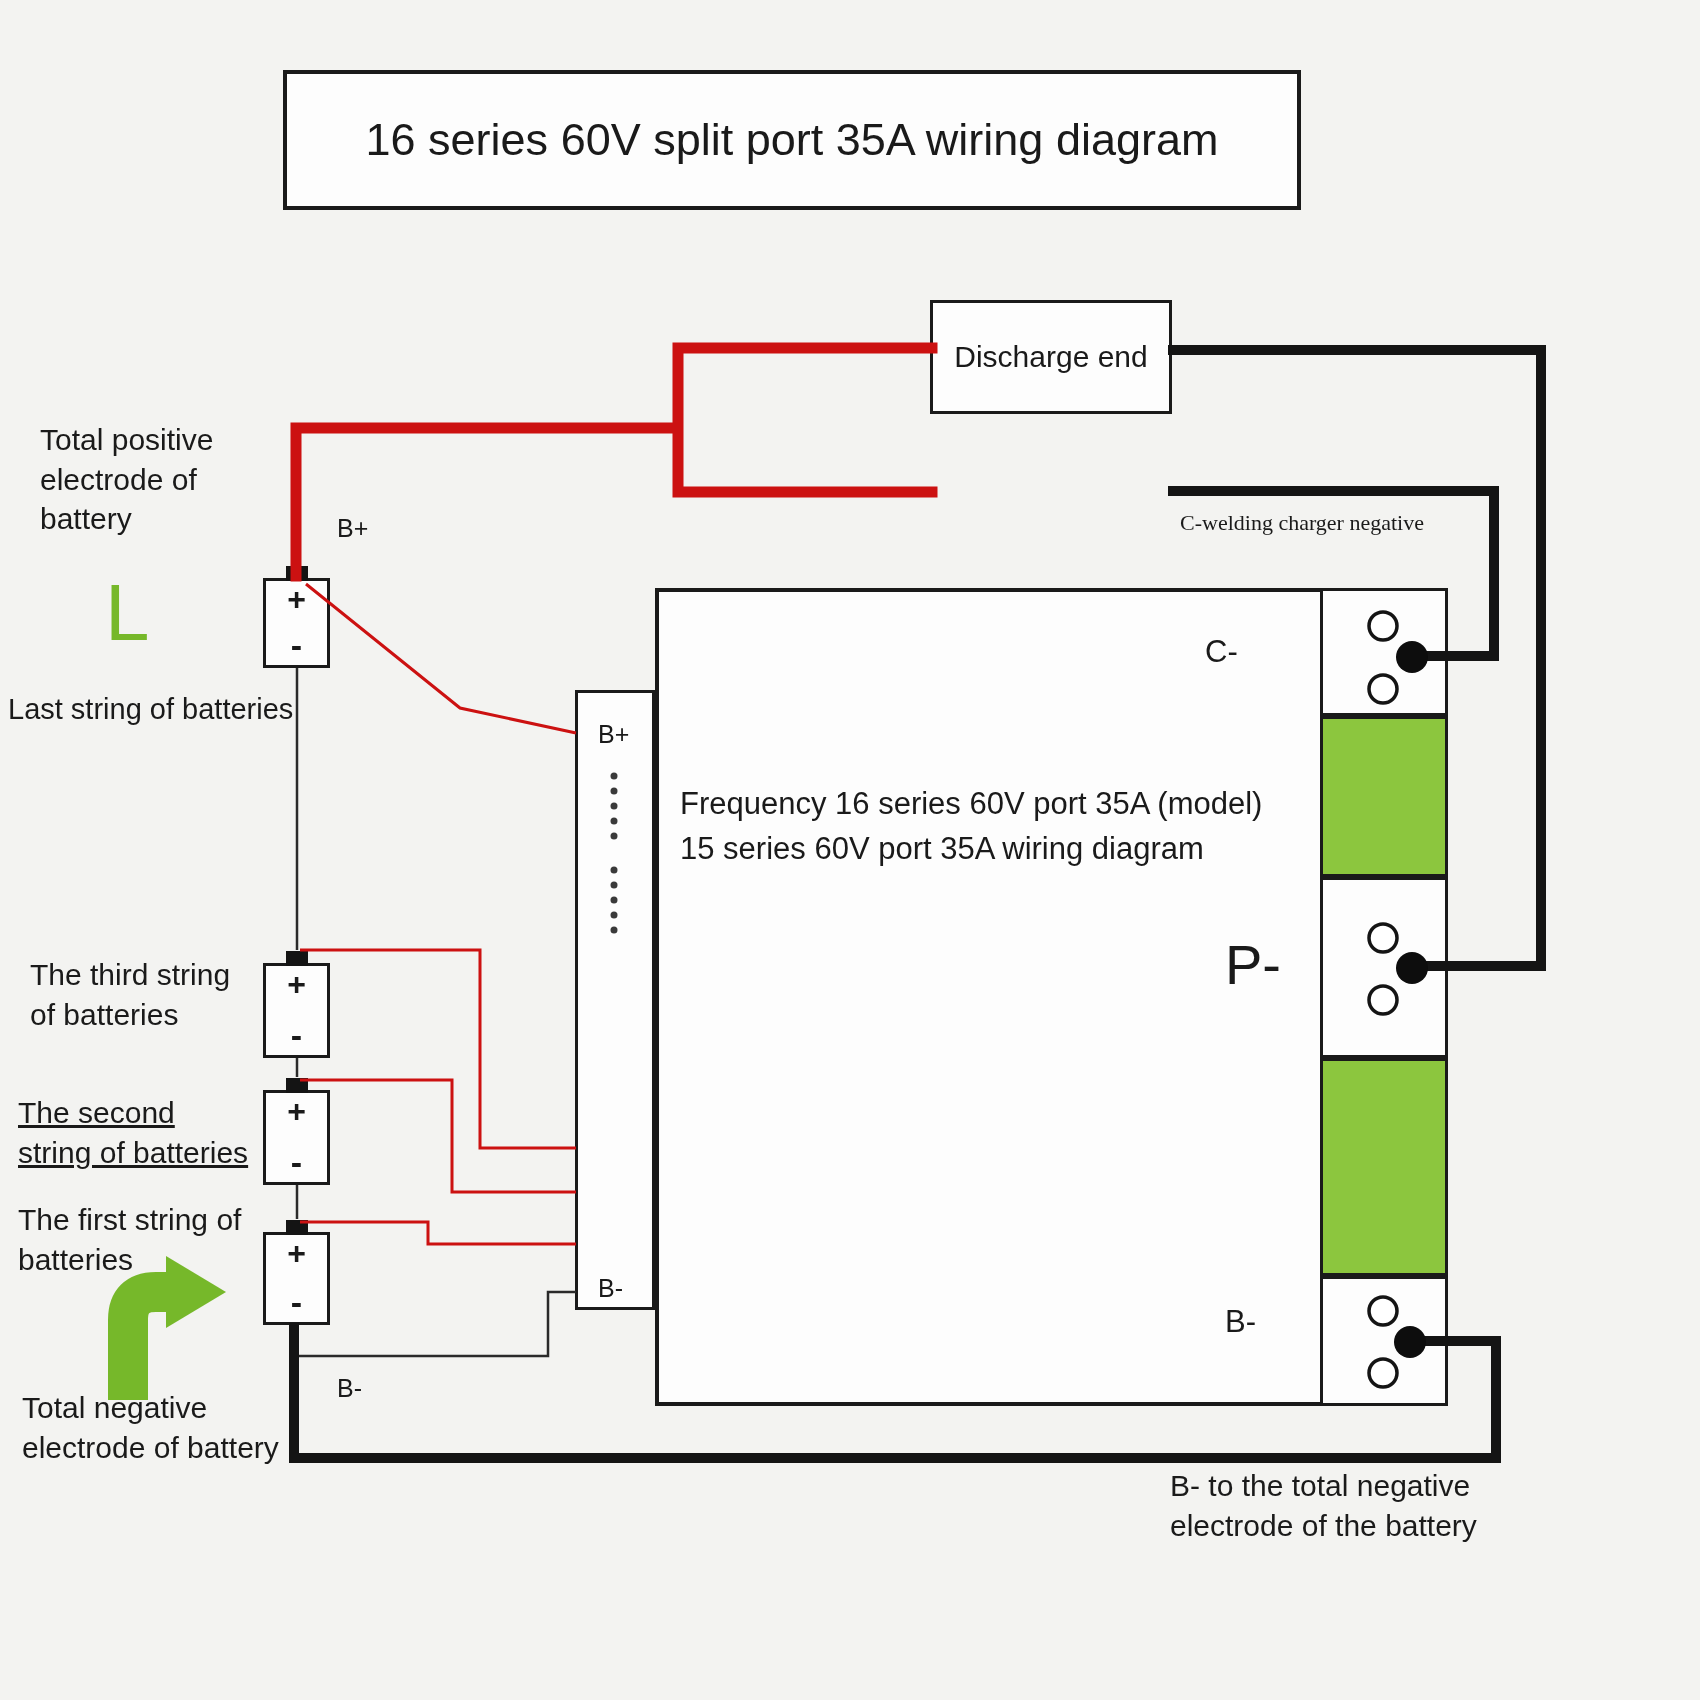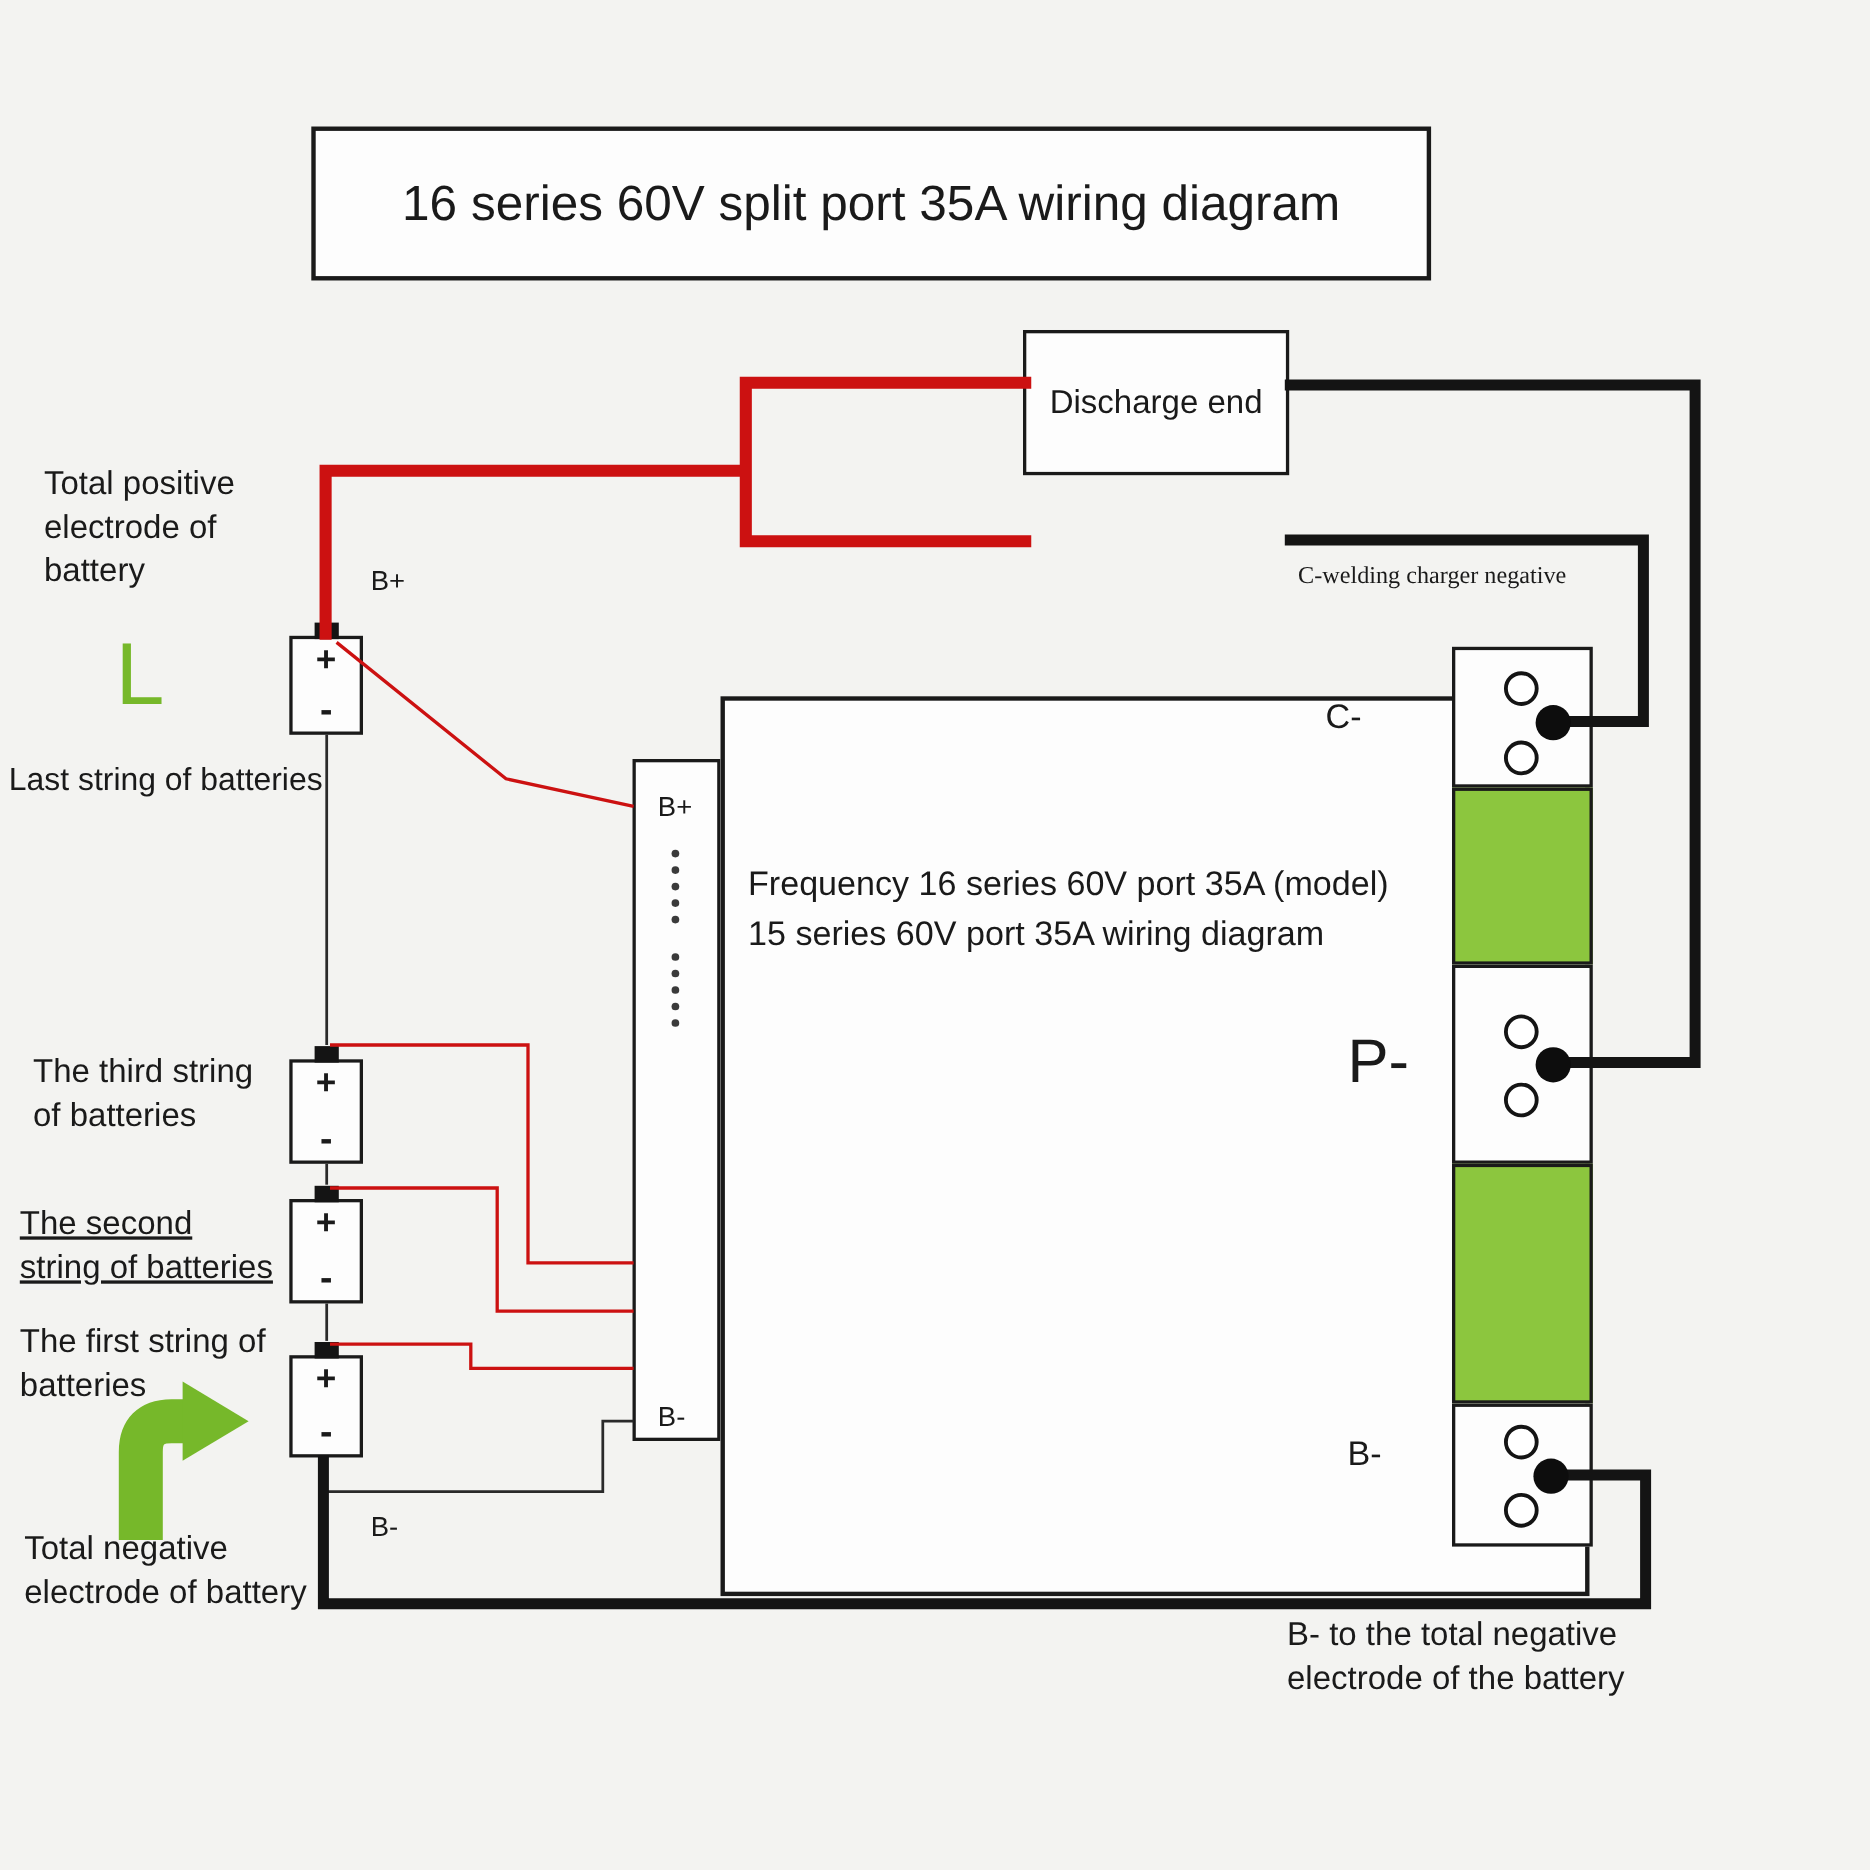--- a/index.html
+++ b/index.html
@@ -14,21 +14,21 @@
     background:var(--background,#f3f3f1);
     overflow:hidden;
   }
   .abs{position:absolute;box-sizing:border-box;}
   .box{
     background:var(--box-bg,#ffffff);
     border:3px solid var(--line,#1a1a1a);
     display:flex;align-items:center;justify-content:center;
     text-align:center;
   }
-  .thickborder{border-width:4px;margin-top:45px;}
+  .thickborder{border-width:4px;}
   .label{color:#1a1a1a;line-height:1.32;}
   .center{text-align:left;}
   svg.layer{position:absolute;left:0;top:0;pointer-events:none;}
   .wr-thick{stroke:var(--wire-red,#cc1111);stroke-width:11;fill:none;stroke-linecap:square;}
   .wr-thin{stroke:var(--wire-red,#cc1111);stroke-width:3;fill:none;}
   .wb-thick{stroke:var(--wire-black,#141414);stroke-width:10;fill:none;stroke-linecap:square;}
   .wb-thin{stroke:#2a2a2a;stroke-width:2.5;fill:none;}
   .hole{fill:#ffffff;stroke:#141414;stroke-width:3.5;}
   .dot{fill:#0d0d0d;}
   .pin{fill:#3a3a3a;}
@@ -56,21 +56,21 @@
 </style>
 </head>
 <body>
 
 <div class="canvas">
 
   <div class="abs box thickborder" style="left:283px;top:70px;width:1018px;height:140px;">
     <span class="label" style="font-size:45px;">16 series 60V split port 35A wiring diagram</span>
   </div>
 
-  <div class="abs box" style="left:930px;top:300px;width:242px;height:132px;">
+  <div class="abs box" style="left:930px;top:300px;width:242px;height:114px;">
     <span class="label" style="font-size:30px;">Discharge end</span>
   </div>
 
   <div class="abs label center" style="left:1180px;top:508px;width:290px;font-size:22px;font-family:Liberation Serif, serif;">C-welding charger negative</div>
 
   <div class="abs box thickborder" style="left:655px;top:588px;width:790px;height:818px;"></div>
 
   <div class="abs label" style="left:1205px;top:632px;font-size:31px;">C-</div>
   <div class="abs label center" style="left:680px;top:782px;width:620px;font-size:31px;line-height:1.45;">Frequency 16 series 60V port 35A (model)</div>
   <div class="abs label center" style="left:680px;top:827px;width:620px;font-size:31px;line-height:1.45;">15 series 60V port 35A wiring diagram</div>

